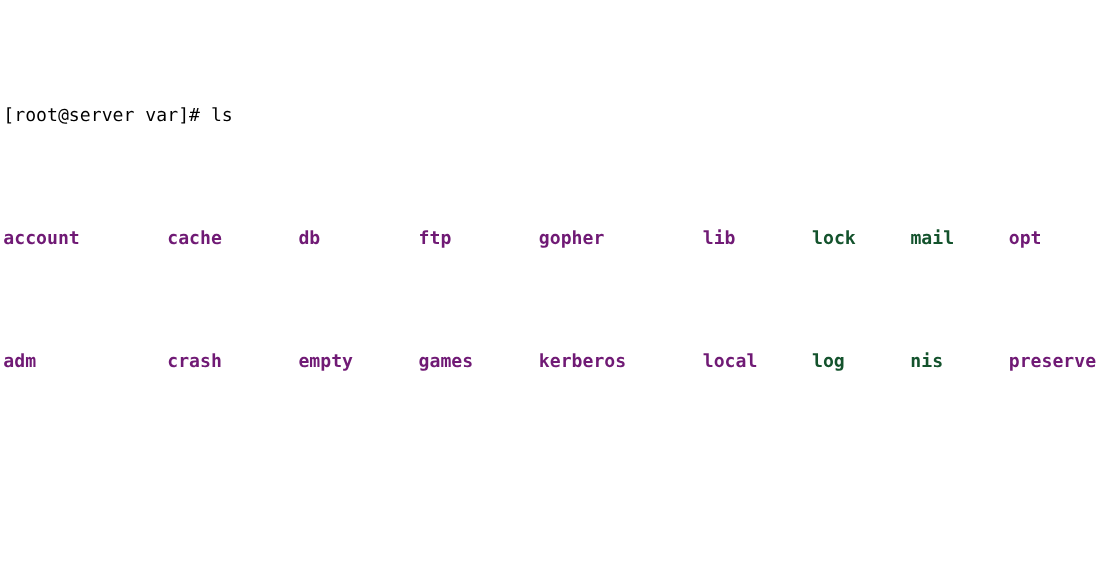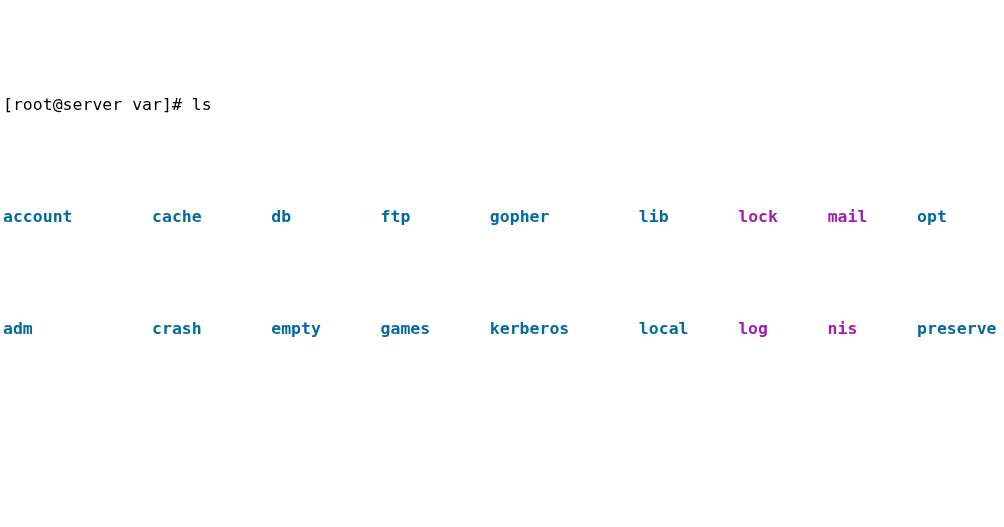--- a/index.html
+++ b/index.html
@@ -26,25 +26,25 @@
     right: 0;
     white-space: pre;
   }
   .line {
     height: 22.4px;
     white-space: pre;
     position: relative;
   }
   
   .dir {
-    color: #0369a1;
+    color: #701a75;
     font-weight: bold;
   }
   .link {
-    color: #a21caf;
+    color: #14532d;
     font-weight: bold;
   }
   
   #watermark {
     position: absolute;
     left: 856px;
     top: 479px;
     width: 148px;
     height: 48px;
     background: #e9e9e9;

